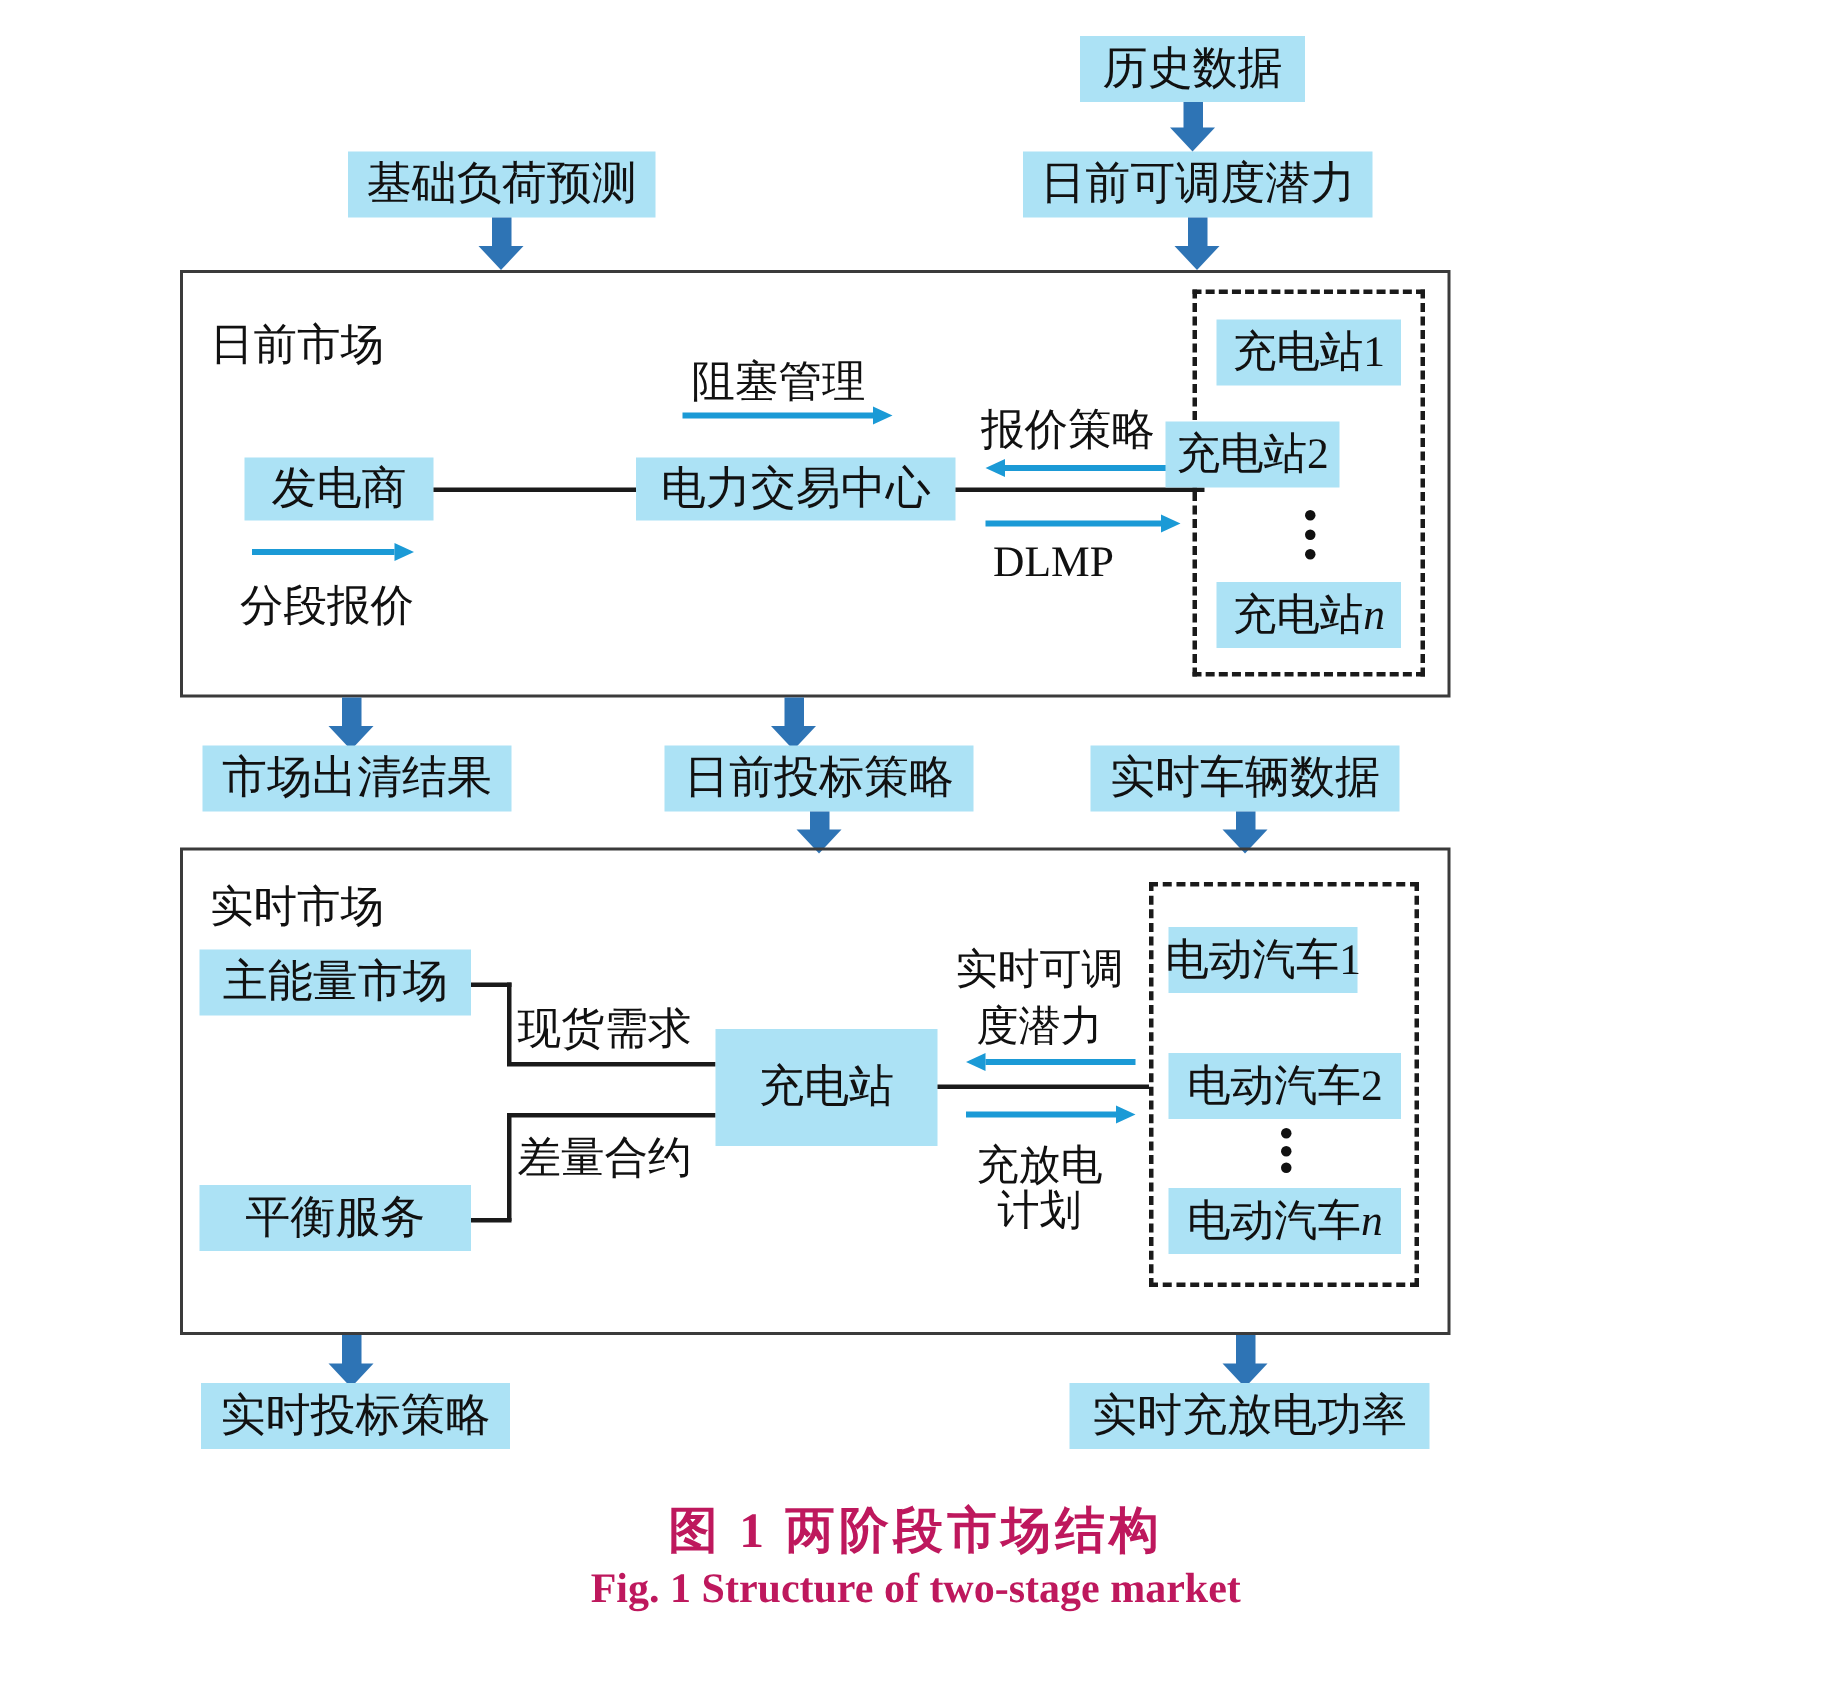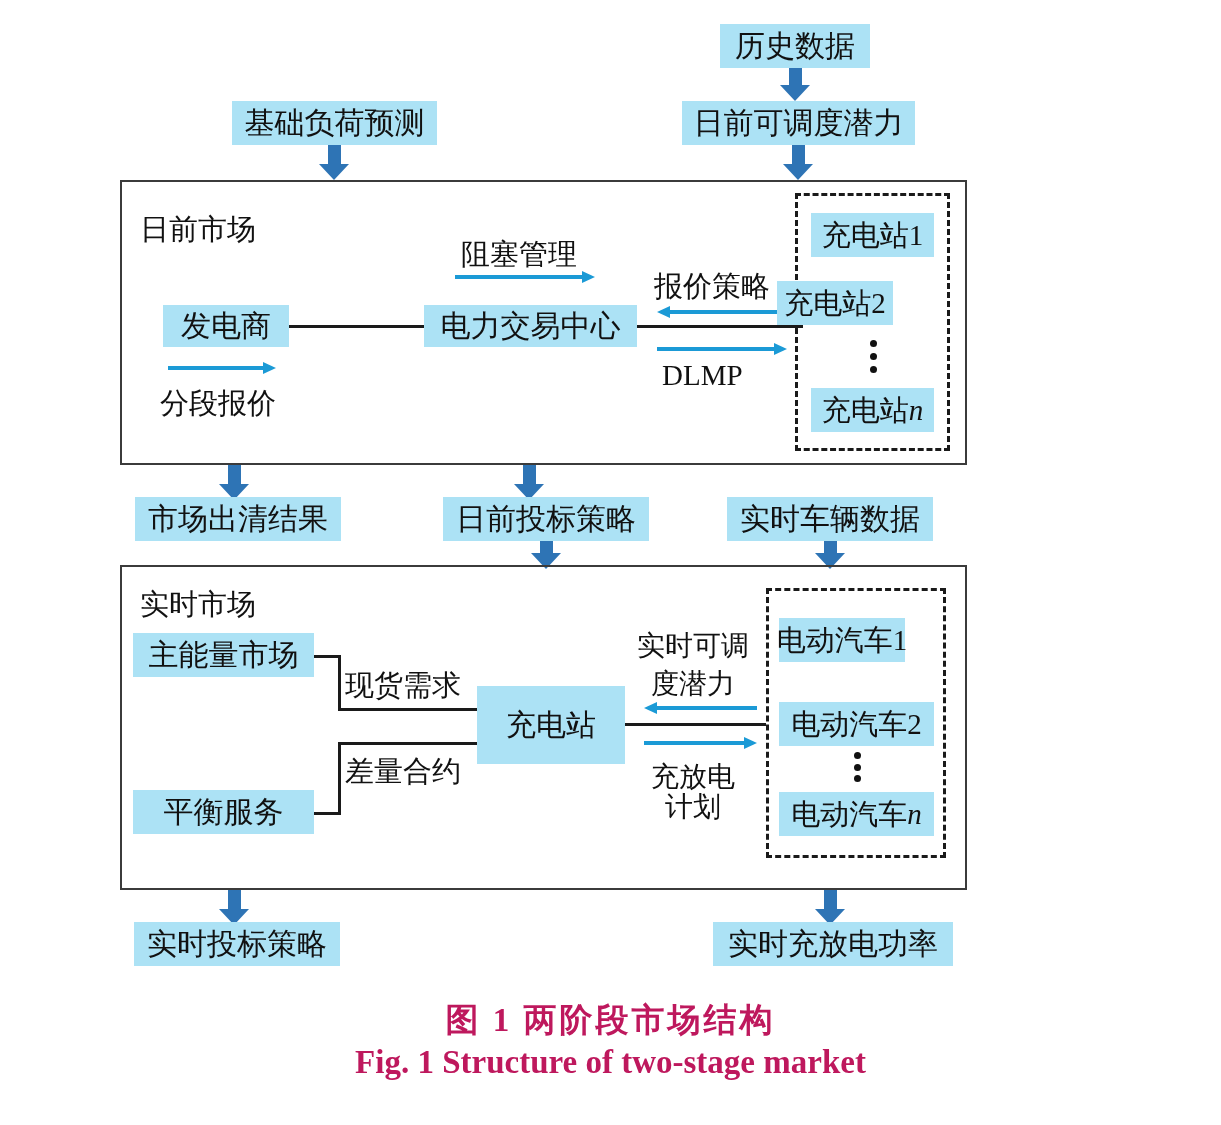--- a/index.html
+++ b/index.html
@@ -67,21 +67,21 @@
   .vdots{position:absolute;display:flex;flex-direction:column;
          align-items:center;justify-content:space-between;}
   .vdots i{display:block;width:7px;height:7px;border-radius:50%;background:#111;}
 
   
   .caption{
     position:absolute;left:0;width:1221px;text-align:center;color:#be185d;
     font-family:"Liberation Serif","DejaVu Serif",serif;font-weight:bold;
   }
   .caption.cn{font-size:33px;letter-spacing:3px;}
-  .caption.en{font-size:33px;letter-spacing:0px;}
+  .caption.en{font-size:28px;letter-spacing:0px;}
   .ital{font-style:italic;}
 </style>
 </head>
 <body>
 
 <div id="canvas">
 
   <div class="abs chip f30" style="left:232px;top:101px;width:205px;height:44px;">
     <span>基础负荷预测</span>
   </div>

